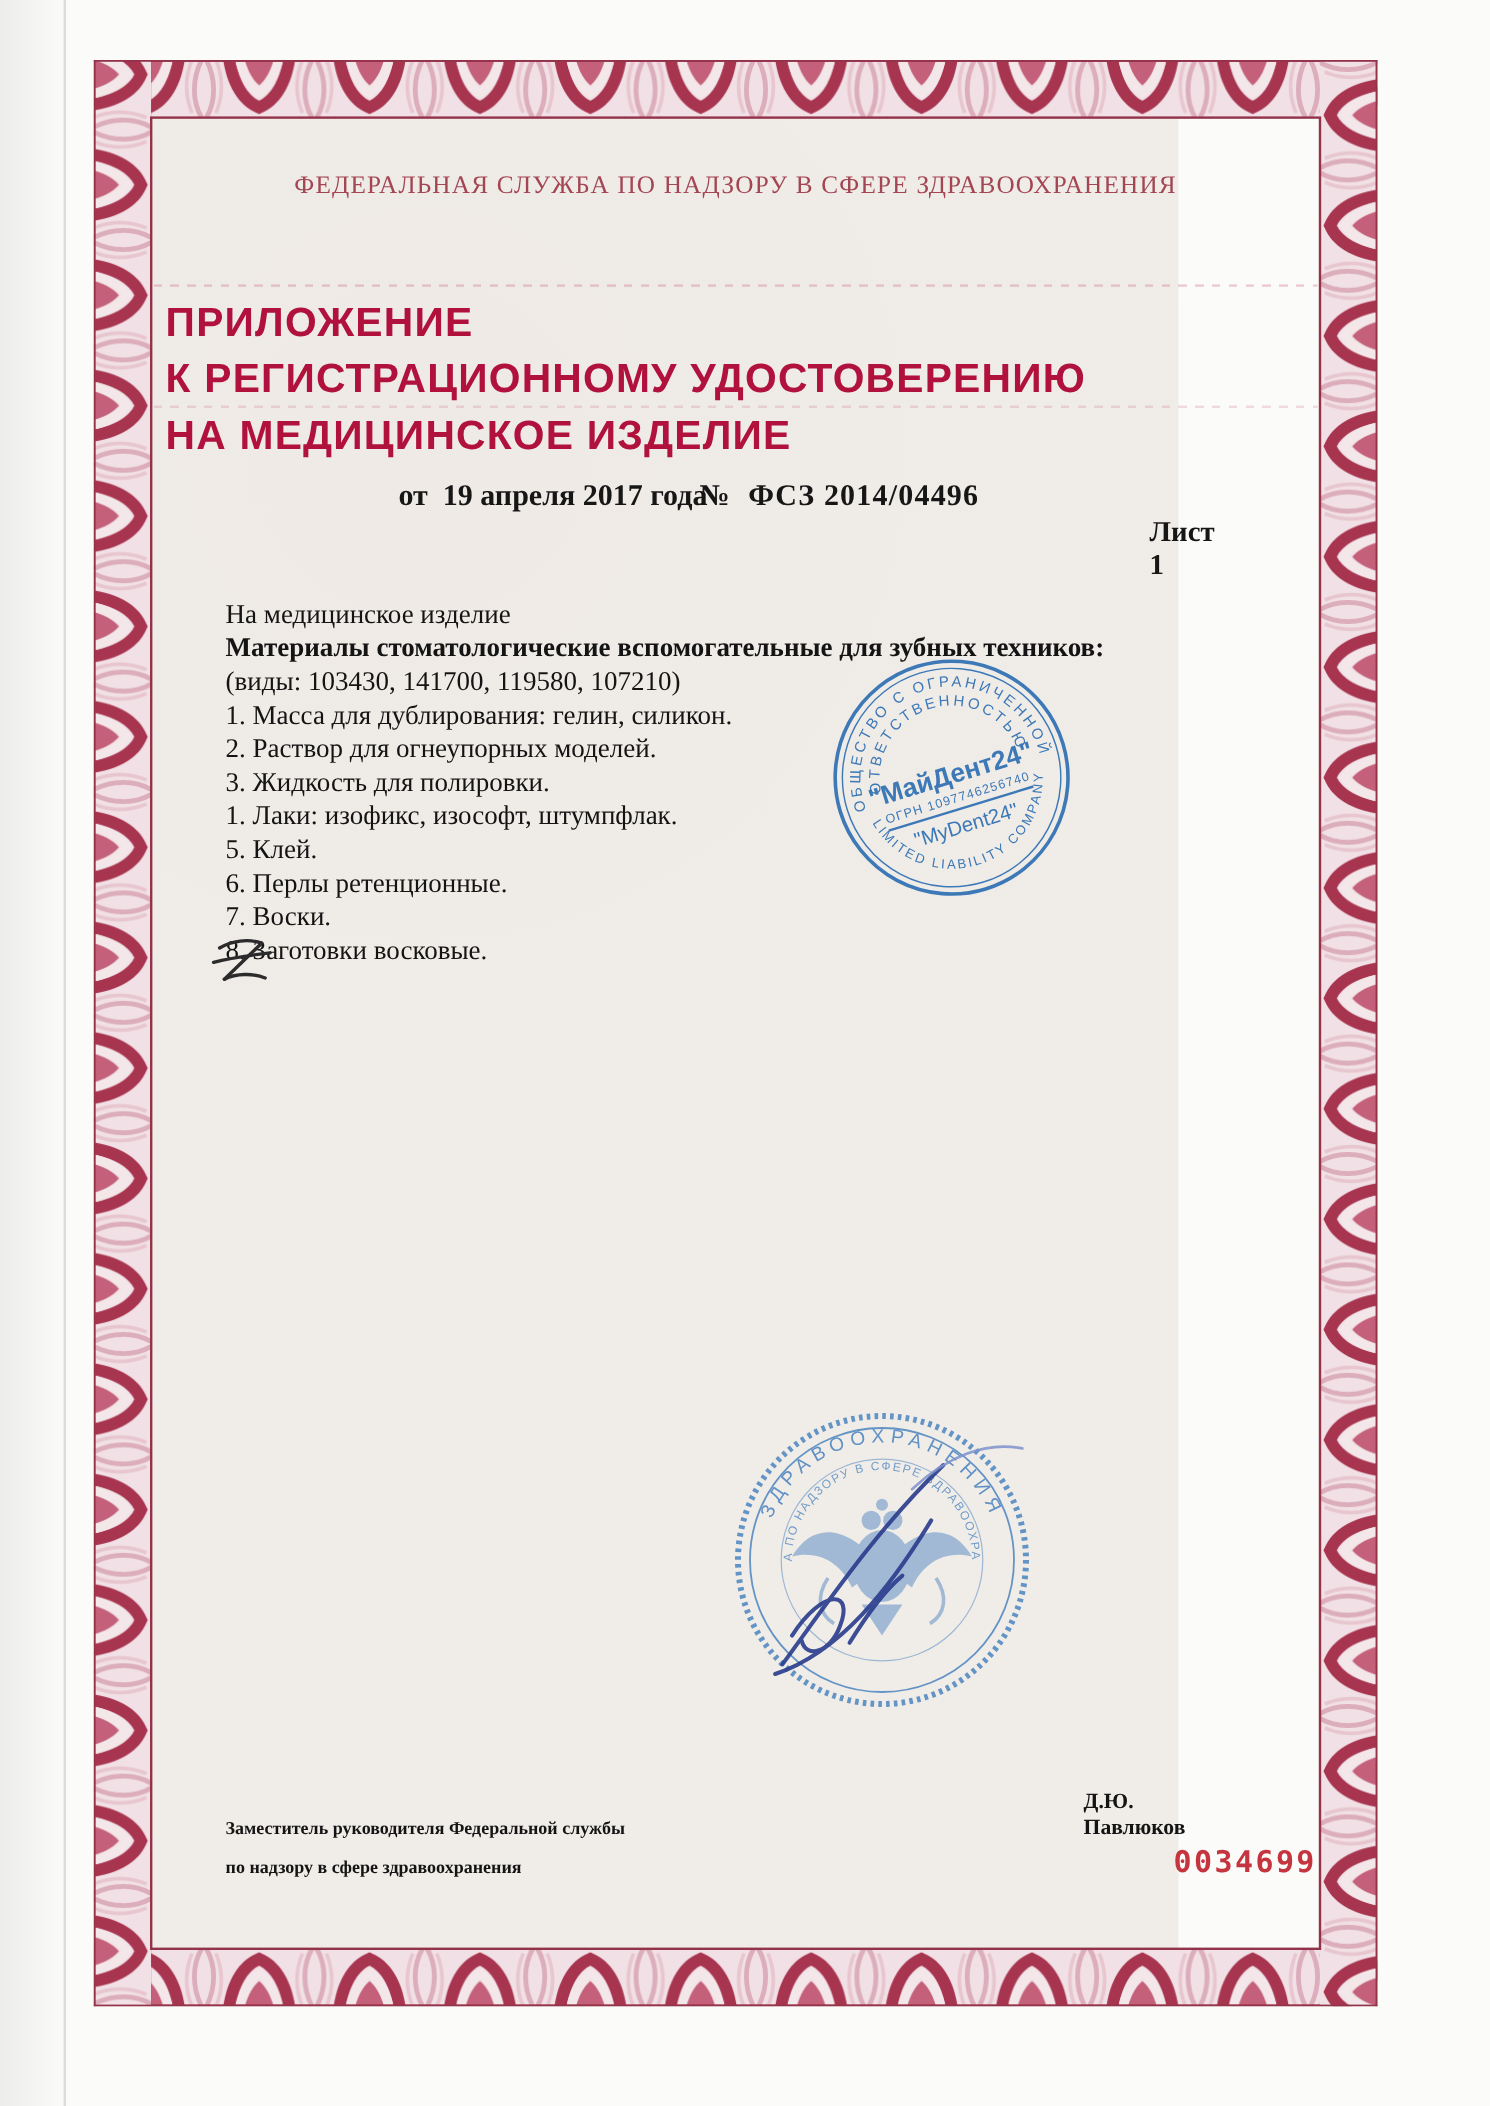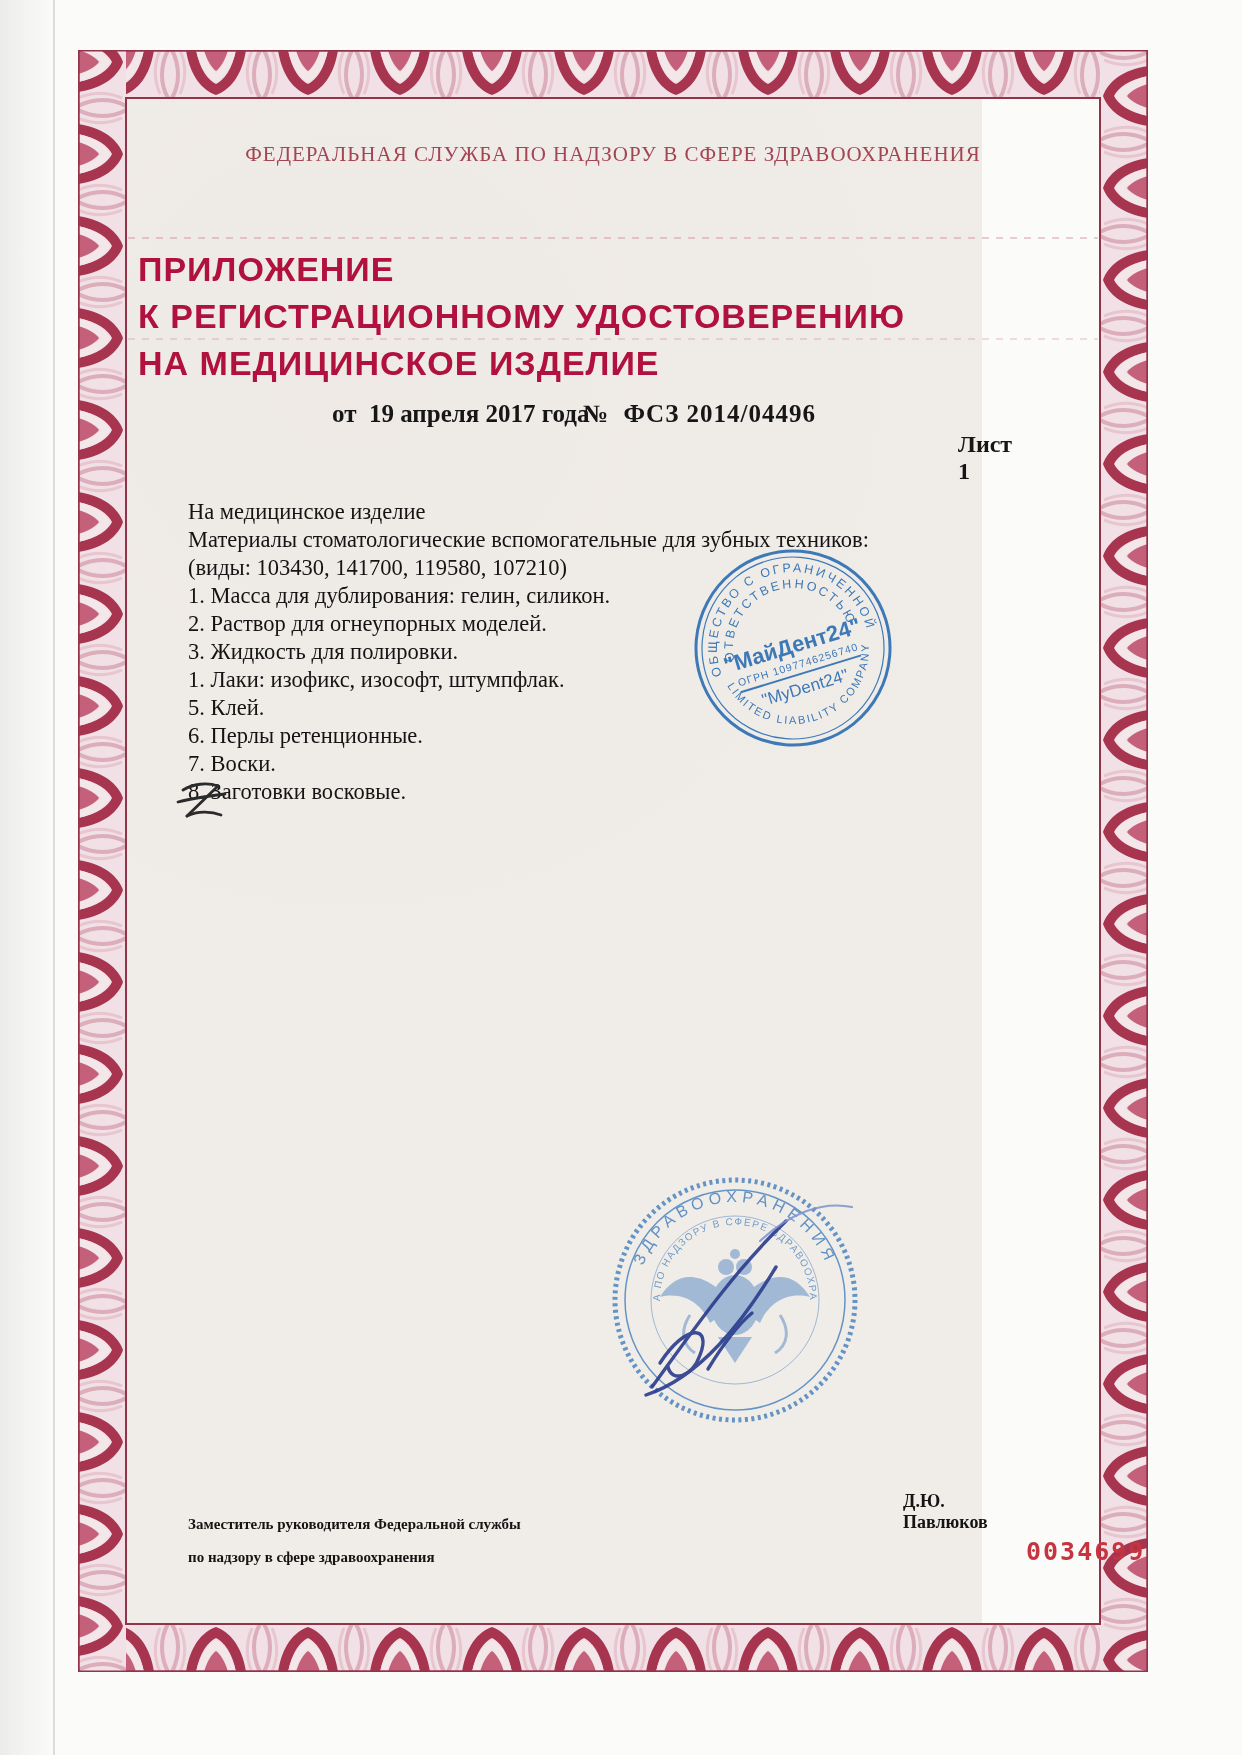--- a/index.html
+++ b/index.html
@@ -28,27 +28,27 @@
     color:#a34553;font-size:21px;letter-spacing:1px;line-height:28px;font-weight:500;}
   .title{position:absolute;left:60px;top:196px;width:950px;text-align:left;
     color:#b0123d;font-family:"Liberation Sans",sans-serif;font-weight:bold;
     font-size:34px;line-height:47px;letter-spacing:1px;}
   .meta-date{position:absolute;left:254px;top:350px;font-size:25px;font-weight:bold;color:#161616;white-space:pre;}
   .meta-number{position:absolute;left:505px;top:350px;font-size:25px;font-weight:bold;color:#161616;white-space:pre;letter-spacing:1px;}
   .sheet{position:absolute;left:880px;top:381px;font-size:24px;font-weight:bold;color:#161616;}
 
   .body-block{position:absolute;left:110px;top:448px;width:830px;
     font-size:22.5px;line-height:28px;color:#141414;}
-  .body-block .bold{font-weight:normal;}
+  .body-block .bold{font-weight:bold;}
 
   .footer-title{position:absolute;left:110px;top:1418px;font-size:15px;font-weight:bold;
     color:#141414;line-height:33px;margin-top:40px;}
   .signatory-name{position:absolute;left:825px;top:1441px;font-size:18px;font-weight:bold;color:#141414;}
   .serial{position:absolute;left:900px;top:1487px;font-family:"DejaVu Sans Mono",monospace;
-    font-weight:bold;font-size:25px;letter-spacing:2px;color:#c5353f;margin-left:48px;}
+    font-weight:bold;font-size:25px;letter-spacing:2px;color:#c5353f;}
 
   .company-stamp{position:absolute;left:610px;top:493px;transform:rotate(-17deg);opacity:.92;}
   .official-stamp{position:absolute;left:512px;top:1105px;overflow:visible;}
   .zmark{position:absolute;left:95px;top:728px;}
 </style>
 </head>
 <body>
 
 <div class="scan-edge"></div>
 <div class="scan-edge-line"></div>

